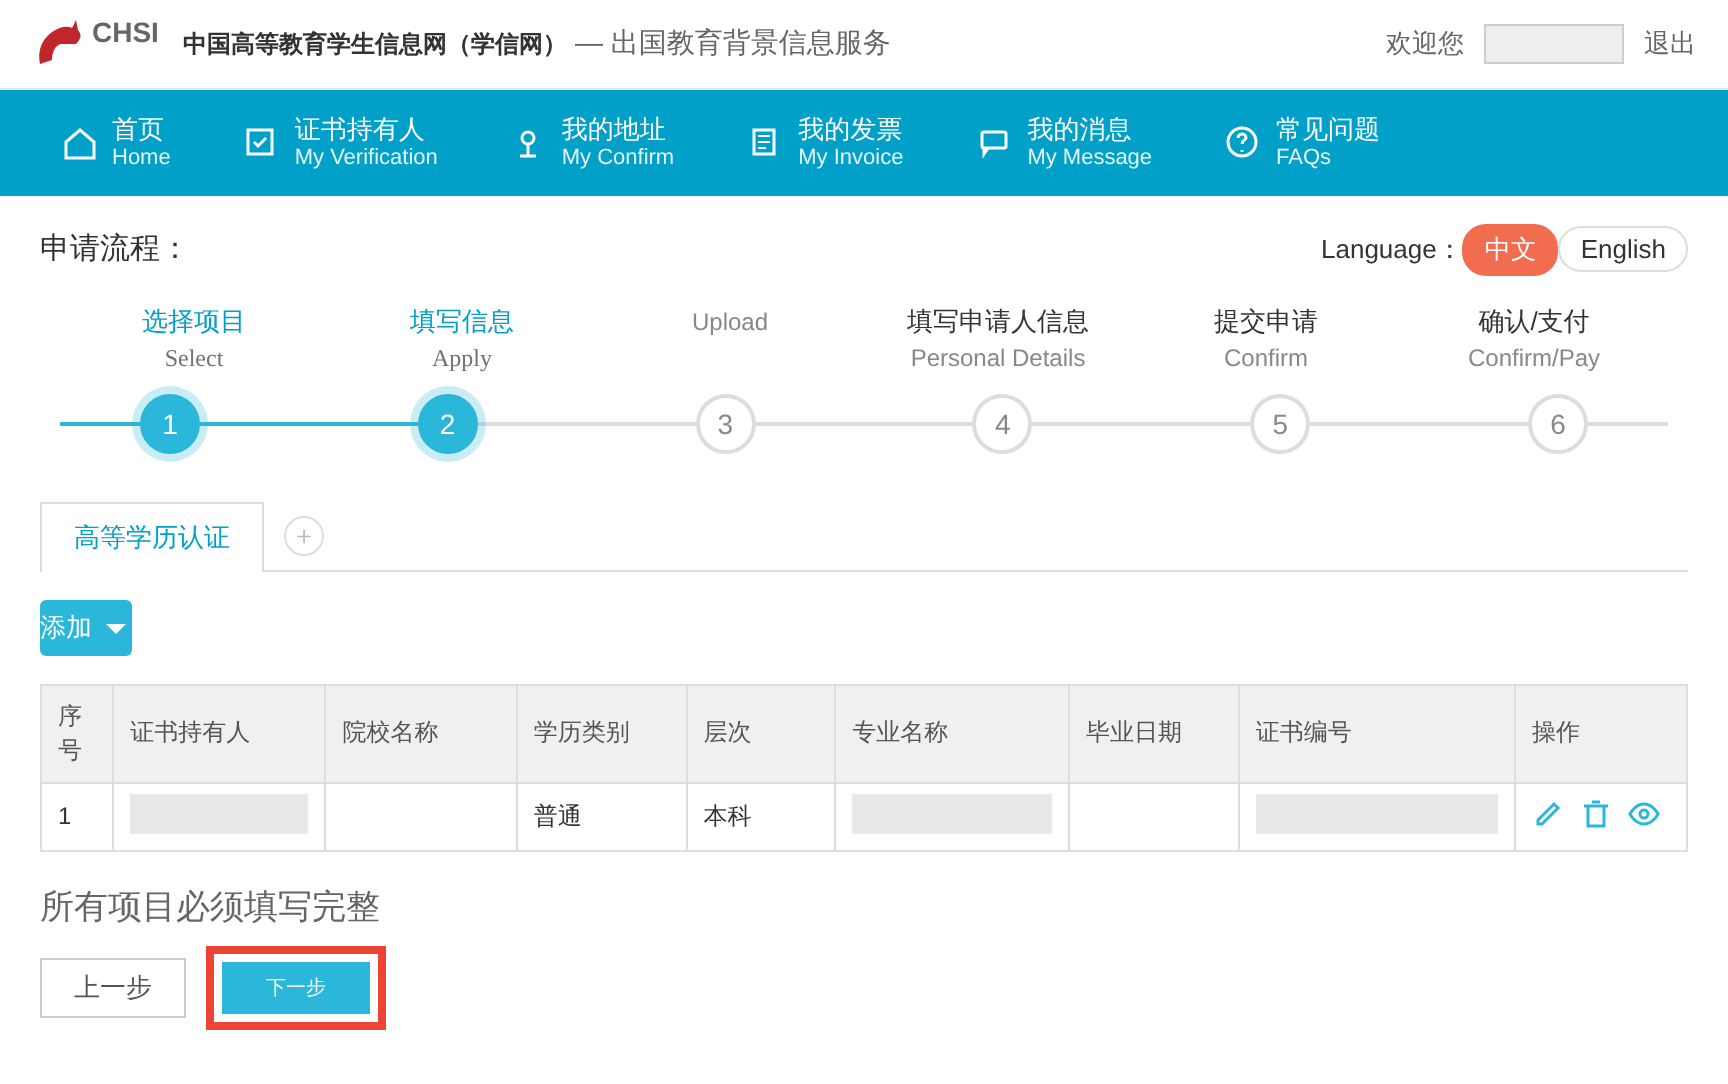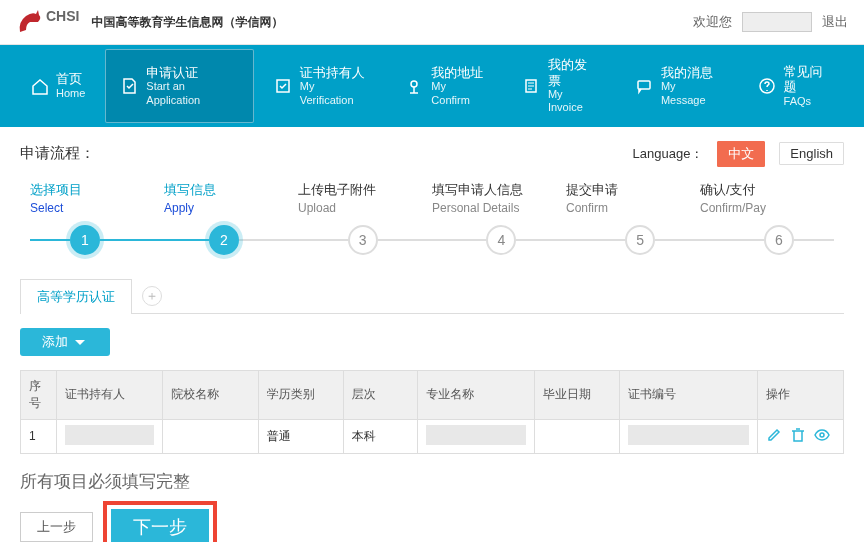--- a/index.html
+++ b/index.html
@@ -21,97 +21,89 @@
   .nav-item.active { background: #0088ad; border: 1px solid rgba(255,255,255,0.4); margin: 4px 2px; padding: 8px 14px; border-radius: 2px; }
   .nav-icon { width: 18px; height: 18px; flex-shrink: 0; }
   .nav-labels { display: flex; flex-direction: column; line-height: 1.2; }
   .nav-cn { font-size: 13px; }
   .nav-en { font-size: 11px; opacity: 0.9; }
   
   
   .content { padding: 14px 20px; }
   .flow-header { display: flex; align-items: center; justify-content: space-between; margin-bottom: 14px; }
   .flow-title { font-size: 15px; color: #333; }
-  .lang-switch { display: flex; align-items: center; gap: 14px; font-size: 13px; }
-  .lang-btn { padding: 3px 10px; border: 1px solid #ddd; cursor: pointer; border-radius: 1px; }
+  .lang-switch { display: flex; align-items: center; gap: 0; font-size: 13px; }
+  .lang-btn { padding: 3px 10px; border: 1px solid #ddd; cursor: pointer; border-radius: 12px; }
   .lang-btn.active { background: #f26c4f; color: #fff; border-color: #f26c4f; }
   
   
   .steps { display: flex; justify-content: space-between; position: relative; margin-bottom: 8px; padding: 0 10px; }
-  .step { flex: 1; text-align: left; }
+  .step { flex: 1; text-align: center; }
   .step-cn { font-size: 13px; color: #333; }
   .step.active .step-cn { color: #00a0c8; }
   .step-en { font-size: 12px; color: #888; margin-top: 2px; }
-  .step.active .step-en { color: #1d4ed8; }
+  .step.active .step-en { color: #737373; font-family: Liberation Serif, serif; }
   
   .step-line { position: relative; display: flex; align-items: center; margin: 10px 10px 24px; }
   .line-seg { flex: 1; height: 2px; background: #ddd; }
   .line-seg.done { background: #2bb7d9; }
   .step-circle { width: 30px; height: 30px; border-radius: 50%; display: flex; align-items: center; justify-content: center; font-size: 14px; color: #888; background: #fff; border: 2px solid #ddd; flex-shrink: 0; position: relative; }
   .step-circle.active { background: #2bb7d9; color: #fff; border-color: #2bb7d9; box-shadow: 0 0 0 4px rgba(43,183,217,0.25); }
   
   
   .tabs { display: flex; align-items: center; border-bottom: 1px solid #ddd; margin-bottom: 14px; }
   .tab { padding: 8px 16px; border: 1px solid #ddd; border-bottom: none; background: #fff; color: #00a0c8; margin-bottom: -1px; cursor: pointer; }
   .tab-add-wrap { padding: 4px 10px; }
   
-  .add-btn { background: #2bb7d9; color: #fff; border: none; padding: 5px 22px; border-radius: 3px; cursor: pointer; font-size: 13px; display: inline-flex; align-items: center; gap: 4px; margin-bottom: 14px; }
+  .add-btn { background: #2bb7d9; color: #fff; border: none; padding: 5px 0; border-radius: 3px; cursor: pointer; font-size: 13px; display: inline-flex; align-items: center; gap: 4px; margin-bottom: 14px; }
   
   
   .tbl { width: 100%; border-collapse: collapse; }
   .tbl th { background: #f0f0f0; border: 1px solid #ddd; padding: 7px 8px; font-size: 12px; text-align: left; font-weight: normal; color: #555; }
   .tbl td { border: 1px solid #ddd; padding: 5px 8px; font-size: 12px; vertical-align: middle; }
   .cell-box { background: #e8e8e8; height: 20px; width: 100%; display: inline-block; }
   .row-actions { display: flex; gap: 8px; color: #2bb7d9; }
   .row-actions span { cursor: pointer; }
   
   
   .note { font-size: 17px; color: #666; margin-top: 16px; }
   .btn-row { display: flex; gap: 10px; margin-top: 8px; align-items: center; }
   .btn-prev { background: #fff; border: 1px solid #ccc; padding: 5px 16px; cursor: pointer; font-size: 13px; color: #555; }
   .btn-next-wrap { border: 4px solid #e43; padding: 4px; }
-  .btn-next { background: #2bb7d9; color: #fff; border: none; padding: 6px 22px; cursor: pointer; font-size: 18px; }
+  .btn-next { background: #2bb7d9; color: #fff; border: none; padding: 6px 22px; cursor: pointer; font-size: 10px; }
   
   .ic { width: 16px; height: 16px; display: inline-block; }
 </style>
 </head>
 <body>
 
 <div class="header">
   <div class="logo">
     <svg class="logo-bird" viewBox="0 0 26 28">
         <path fill="#c0272d" d="M4 24 Q2 14 10 8 Q16 4 20 6 L22 2 L23 7 Q26 10 22 14 L14 14 Q10 16 10 22 Z"></path>
       </svg>
     <span class="logo-text">CHSI</span>
   </div>
   <span class="site-title">中国高等教育学生信息网（学信网）</span>
+  <span class="site-sub">— 出国教育背景信息服务</span>
   <div class="header-right">
     <span>欢迎您</span>
     <span class="user-box"></span>
     <span>退出</span>
   </div>
 </div>
 
 <div class="nav" id="nav">
     <div class="nav-item">
       <svg class="nav-icon" viewBox="0 0 18 18">
         <path d="M3 9l7-6 7 6v8H3z" fill="none" stroke="#fff" stroke-width="1.5"></path>
       </svg>
       <div class="nav-labels">
         <span class="nav-cn">首页</span>
         <span class="nav-en">Home</span>
-      </div>
-    </div>
-    <div class="nav-item active">
-      <svg class="nav-icon" viewBox="0 0 18 18">
-        <path d="M4 2h8l3 3v11H4z M7 9l2 2 4-4" fill="none" stroke="#fff" stroke-width="1.5"></path>
-      </svg>
-      <div class="nav-labels">
-        <span class="nav-cn">申请认证</span>
-        <span class="nav-en">Start an Application</span>
       </div>
     </div>
     <div class="nav-item">
       <svg class="nav-icon" viewBox="0 0 18 18">
         <rect x="3" y="3" width="12" height="12" fill="none" stroke="#fff" stroke-width="1.5"></rect>
         <path d="M6 9l2 2 4-4" fill="none" stroke="#fff" stroke-width="1.5"></path>
       </svg>
       <div class="nav-labels">
         <span class="nav-cn">证书持有人</span>
         <span class="nav-en">My Verification</span>
@@ -172,21 +164,20 @@
   <div class="steps" id="steps">
       <div class="step active">
         <div class="step-cn">选择项目</div>
         <div class="step-en">Select</div>
       </div>
       <div class="step active">
         <div class="step-cn">填写信息</div>
         <div class="step-en">Apply</div>
       </div>
       <div class="step">
-        <div class="step-cn">上传电子附件</div>
         <div class="step-en">Upload</div>
       </div>
       <div class="step">
         <div class="step-cn">填写申请人信息</div>
         <div class="step-en">Personal Details</div>
       </div>
       <div class="step">
         <div class="step-cn">提交申请</div>
         <div class="step-en">Confirm</div>
       </div>

